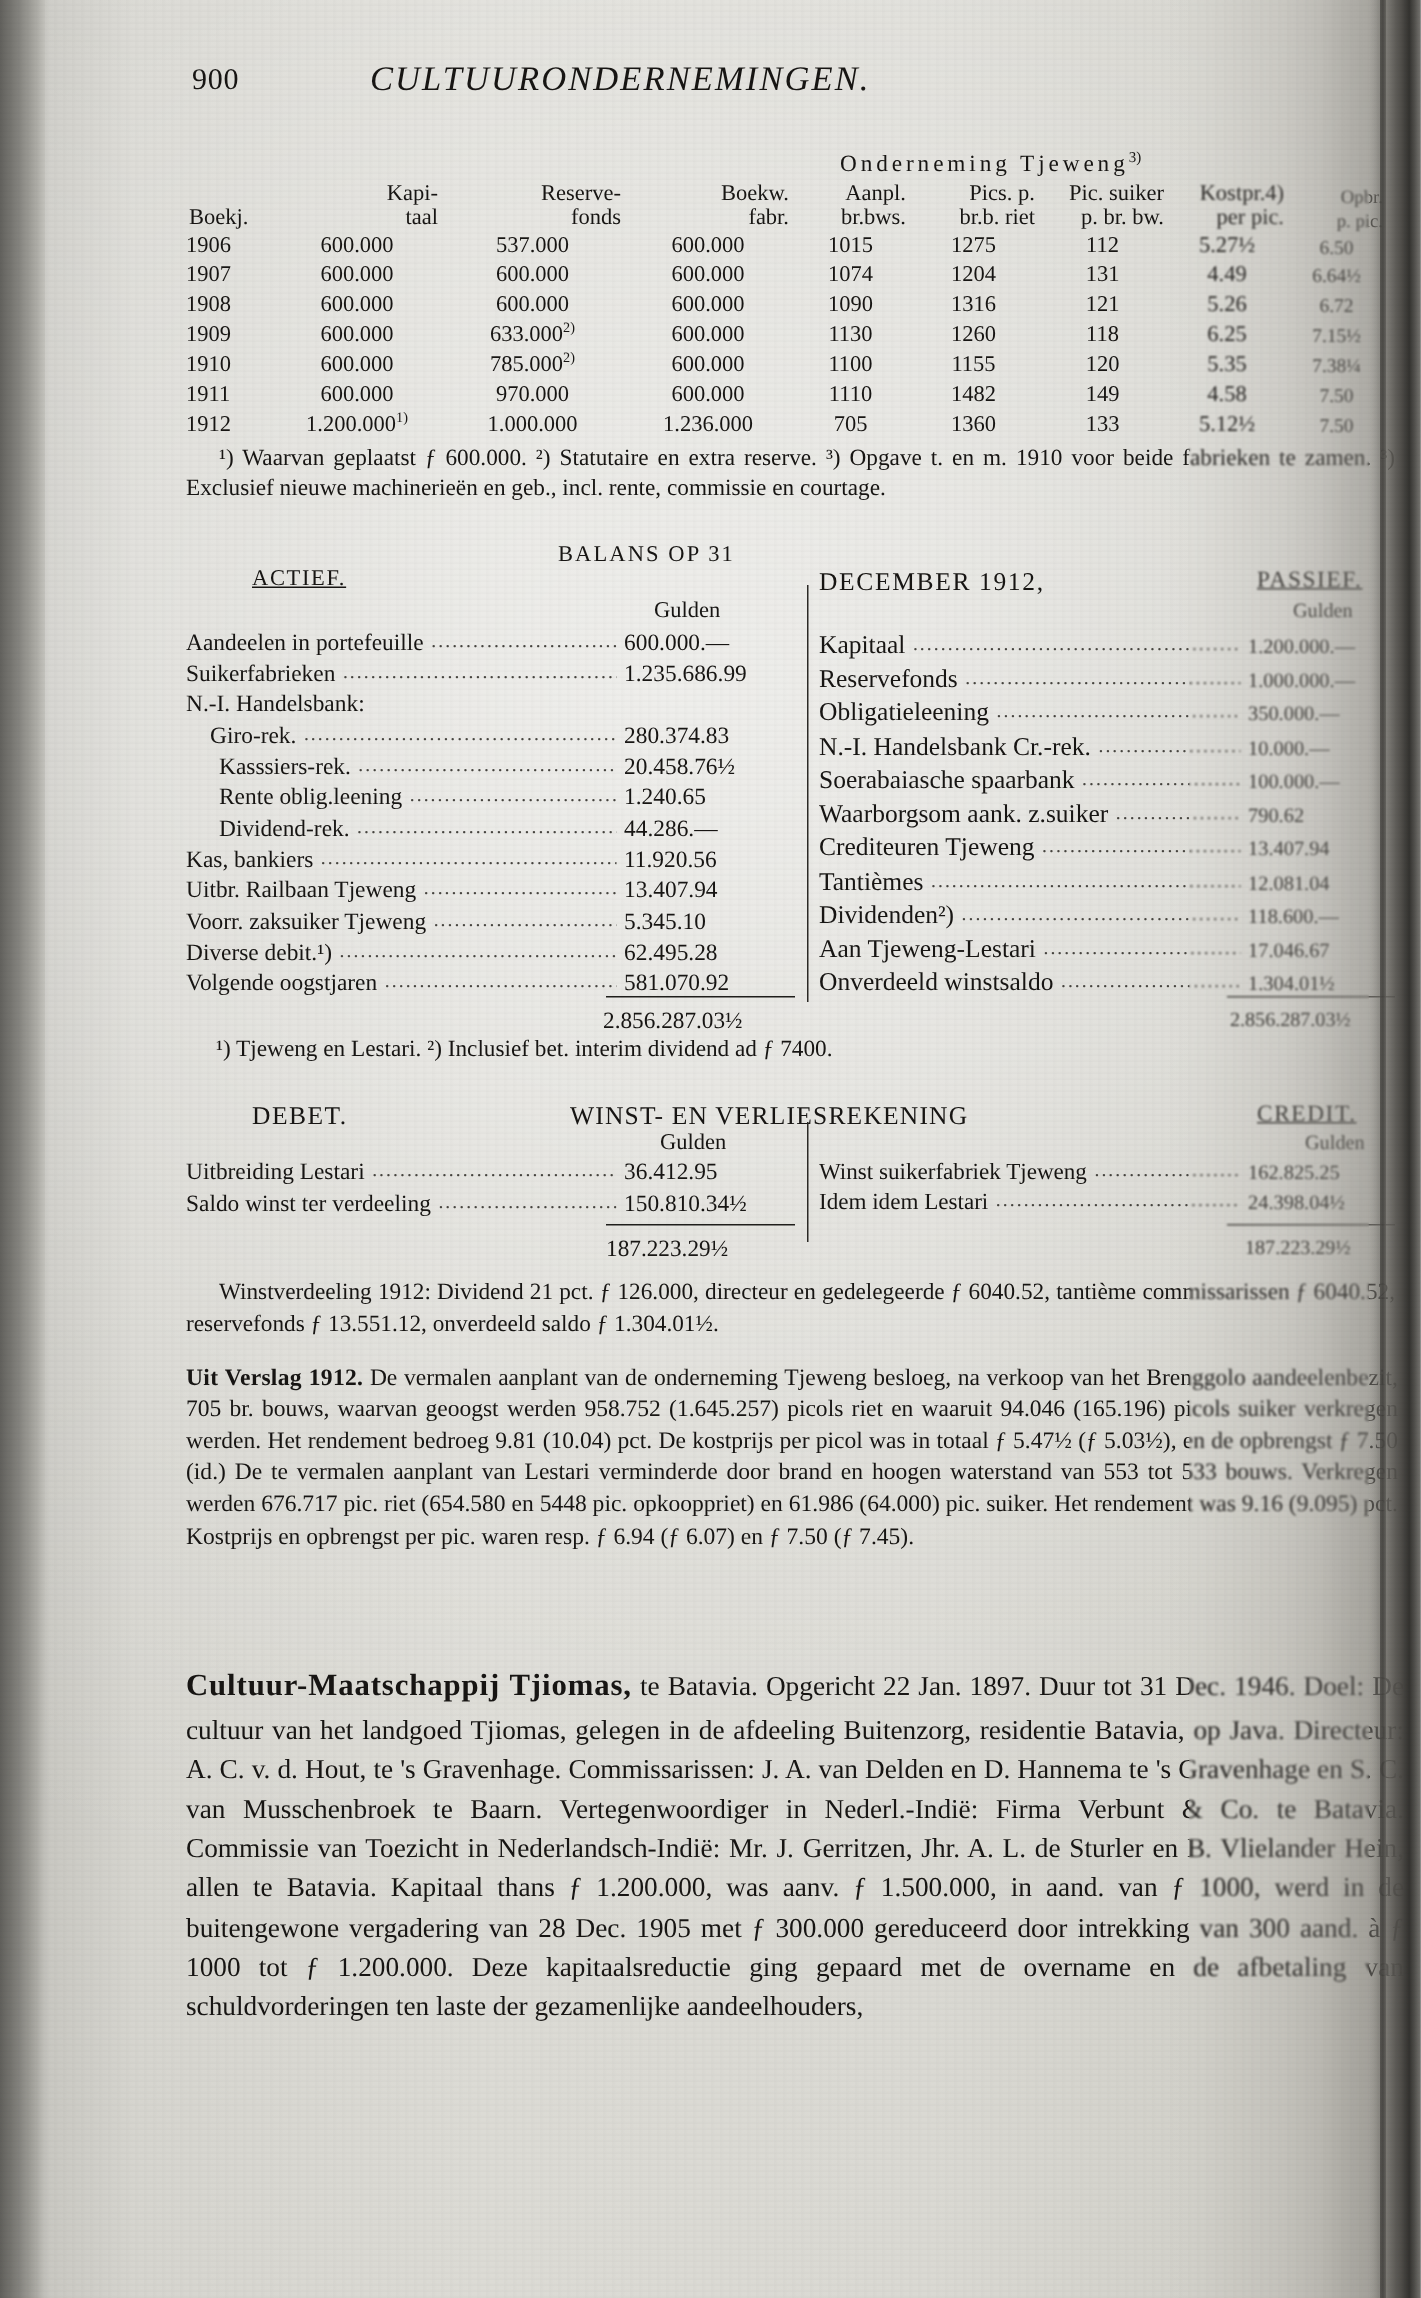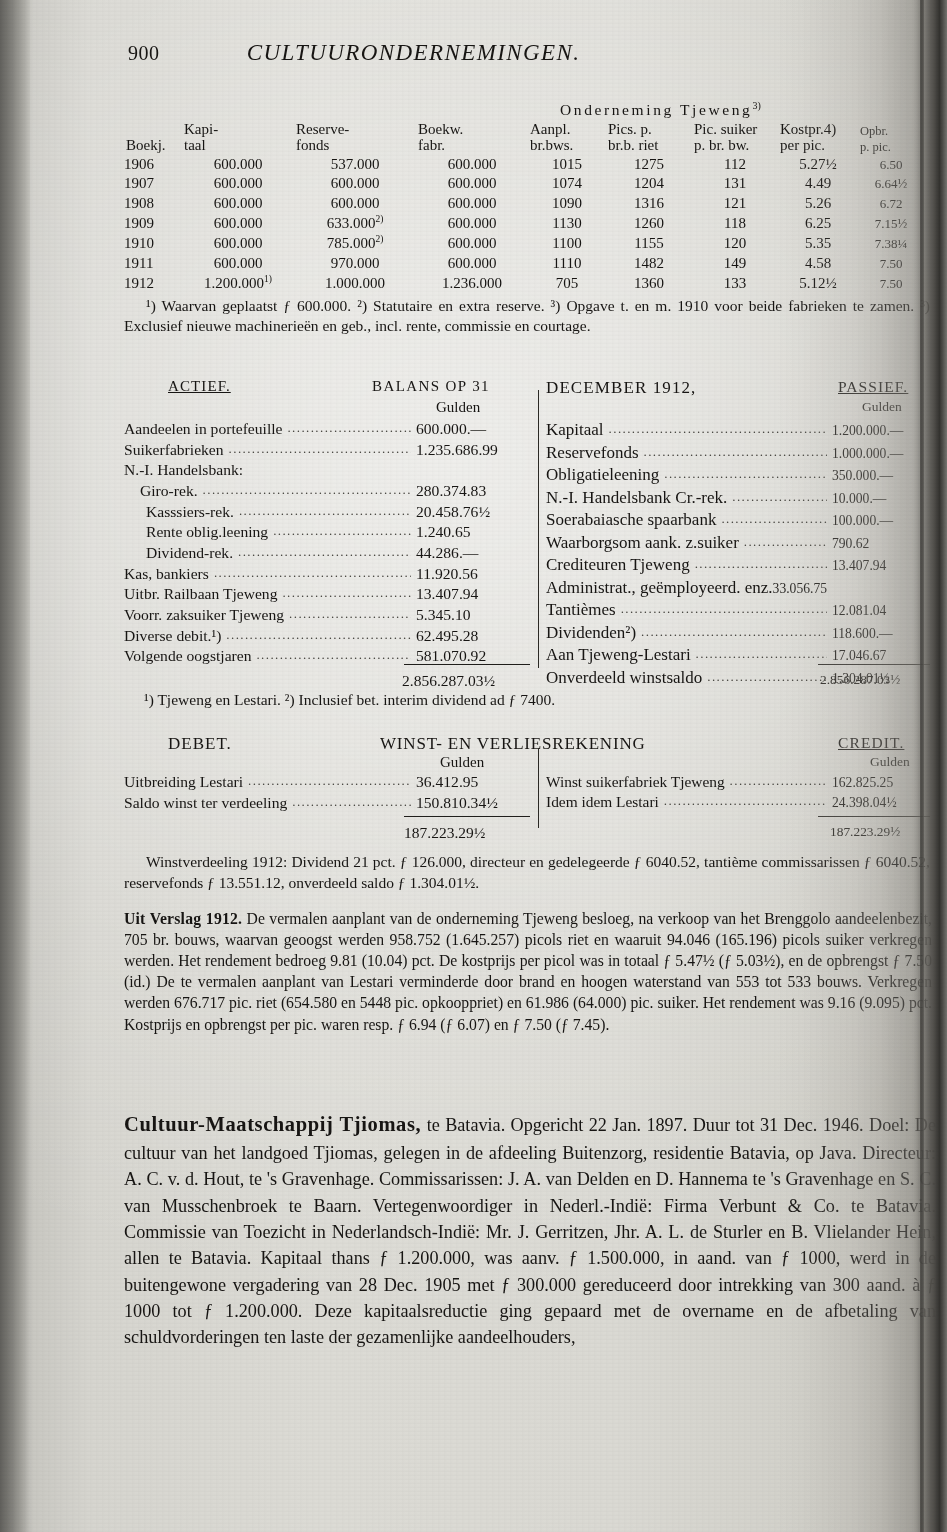--- a/index.html
+++ b/index.html
@@ -66,21 +66,21 @@
   .tjeweng-title sup { letter-spacing: 0; font-size: 10px; }
 
   table.fin {
     position: absolute; left: 124px; top: 122px;
     border-collapse: collapse;
     font-size: 15px;
     width: 800px;
   }
   table.fin th {
     font-weight: normal;
-    text-align: left;
+    text-align: right;
     vertical-align: bottom;
     padding: 0 2px 1px 2px;
     line-height: 1.03;
     white-space: nowrap;
   }
   table.fin td {
     text-align: center;
     padding: 1px 2px;
     white-space: nowrap;
     line-height: 1.16;
@@ -105,21 +105,21 @@
     text-align: justify;
   }
   #note-table { left: 124px; top: 296px; width: 806px; text-indent: 22px; }
   #note-balans { left: 124px; top: 690px; width: 806px; text-indent: 20px; }
 
   
   .sheet-head {
     position: absolute; font-size: 15px; letter-spacing: 1.1px;
   }
   #actief-lbl { left: 168px; top: 378px; text-decoration: underline; }
-  #balans-lbl { left: 372px; top: 378px; letter-spacing: 1.4px; text-align: center; }
+  #balans-lbl { left: 372px; top: 362px; letter-spacing: 1.4px; text-align: center; }
   #passief-lbl { left: 838px; top: 378px; font-size: 15.5px; text-decoration: underline; color: #2c2a27; }
   .gulden-lbl { position: absolute; font-size: 15px; }
   #gulden-left  { left: 436px; top: 399px; }
   #gulden-right { left: 862px; top: 399px; font-size: 13.5px; color: #34322e; }
 
   .bs-col {
     position: absolute;
     top: 419px;
     font-size: 15.6px;
   }
@@ -436,24 +436,20 @@
         <div class="bs-row">
           <span class="lbl">Waarborgsom aank. z.suiker</span>
           <span class="dots">..........................................................................................</span>
           <span class="amt">790.62</span>
         </div>
         <div class="bs-row">
           <span class="lbl">Crediteuren Tjeweng</span>
           <span class="dots">..........................................................................................</span>
           <span class="amt">13.407.94</span>
         </div>
-        <div class="bs-row plain">
-          <span class="lbl">Administrat., geëmployeerd. enz.</span>
-          <span class="amt">33.056.75</span>
-        </div>
         <div class="bs-row">
           <span class="lbl">Tantièmes</span>
           <span class="dots">..........................................................................................</span>
           <span class="amt">12.081.04</span>
         </div>
         <div class="bs-row">
           <span class="lbl">Dividenden²)</span>
           <span class="dots">..........................................................................................</span>
           <span class="amt">118.600.—</span>
         </div>

